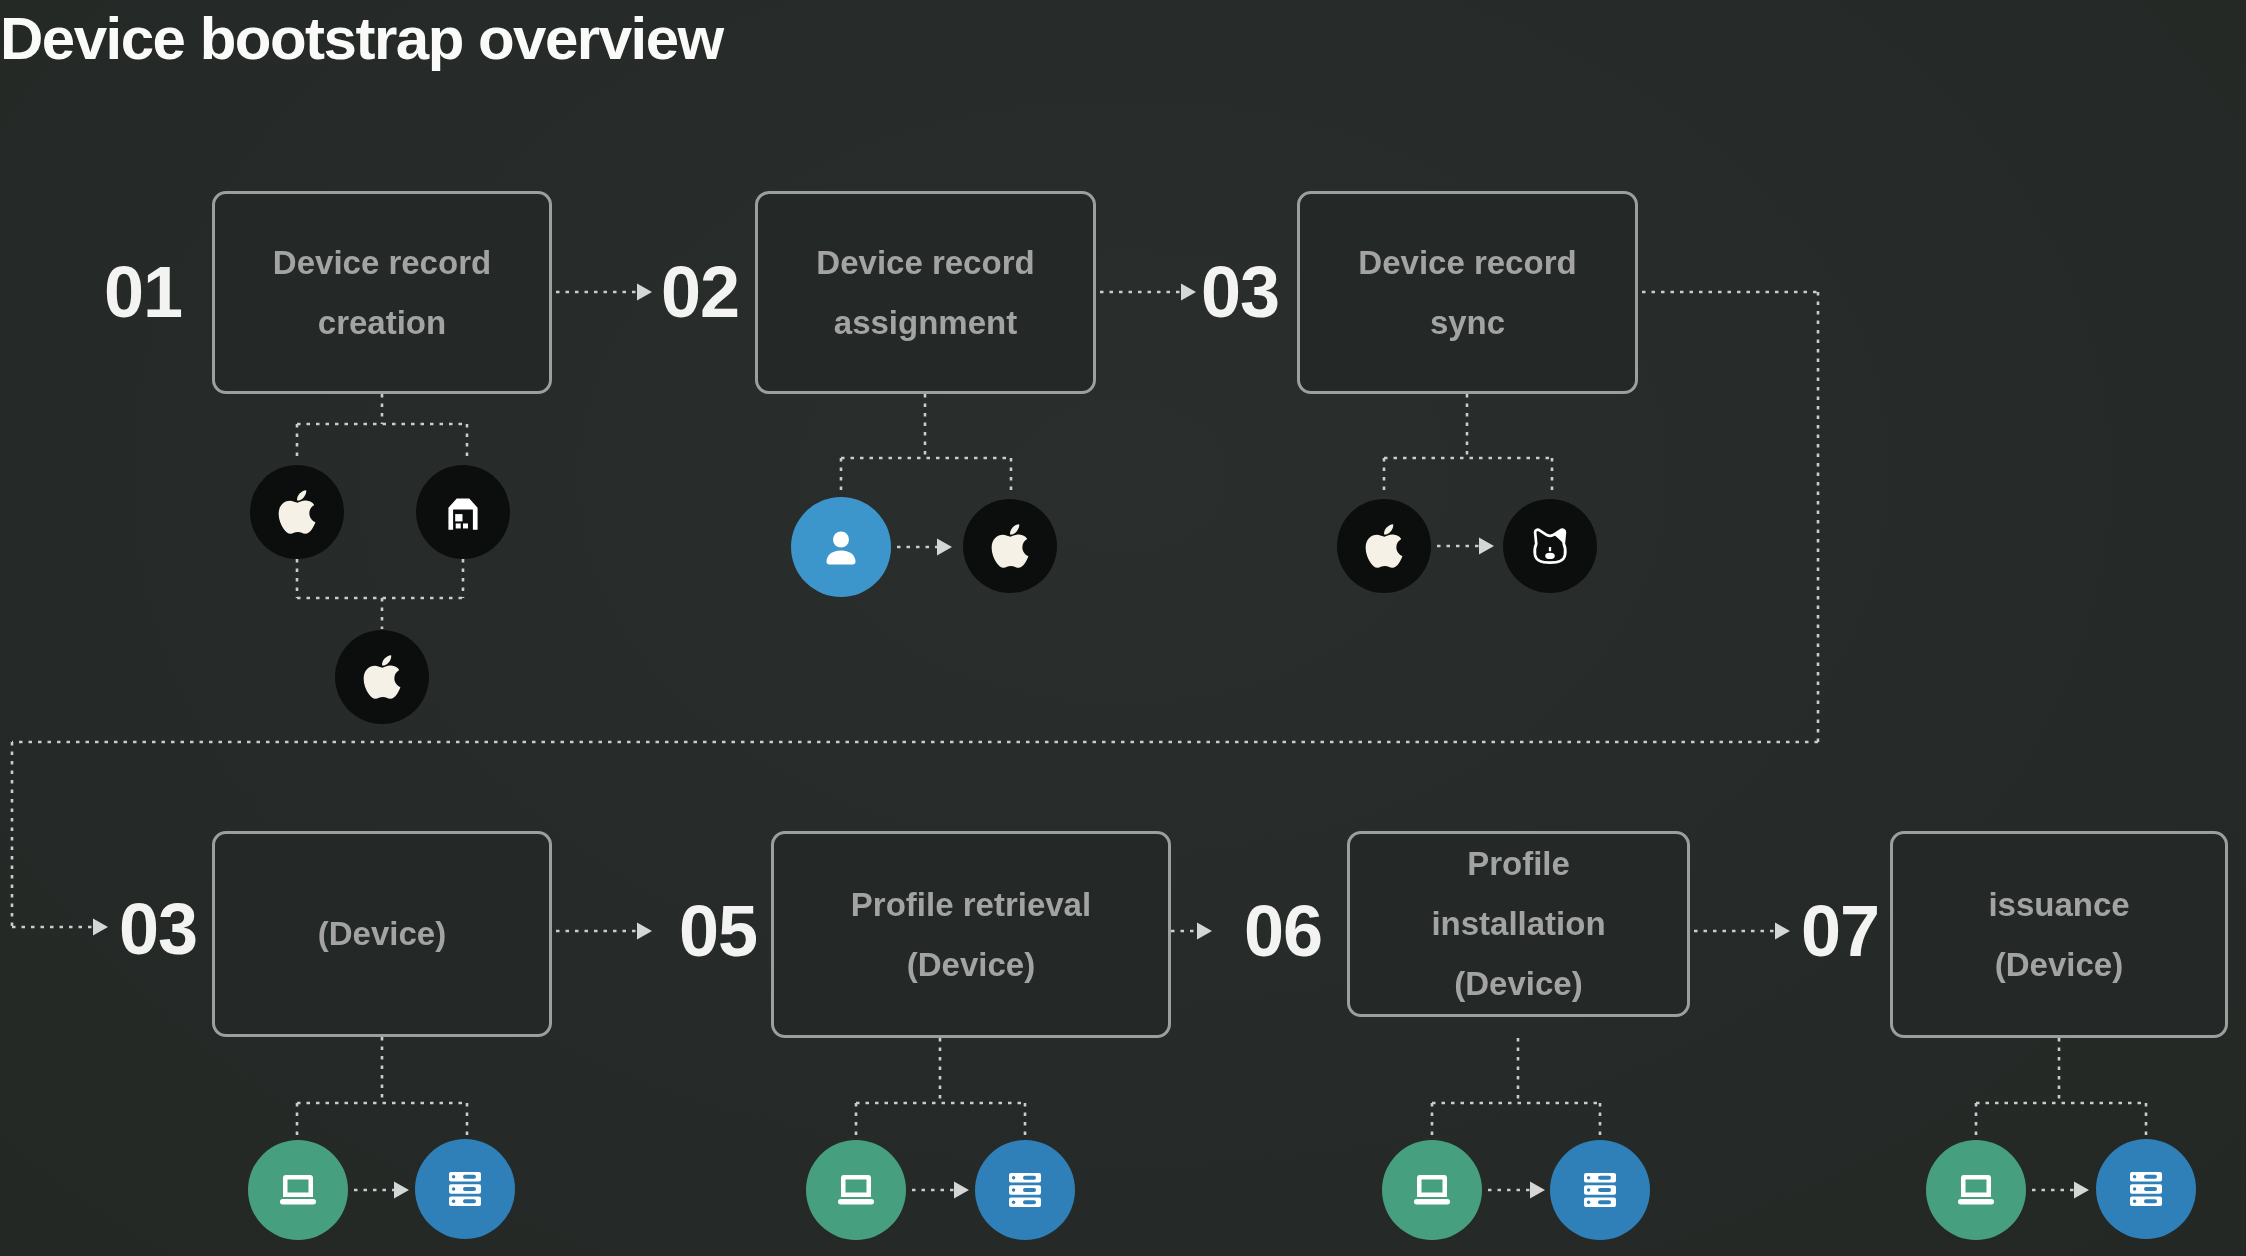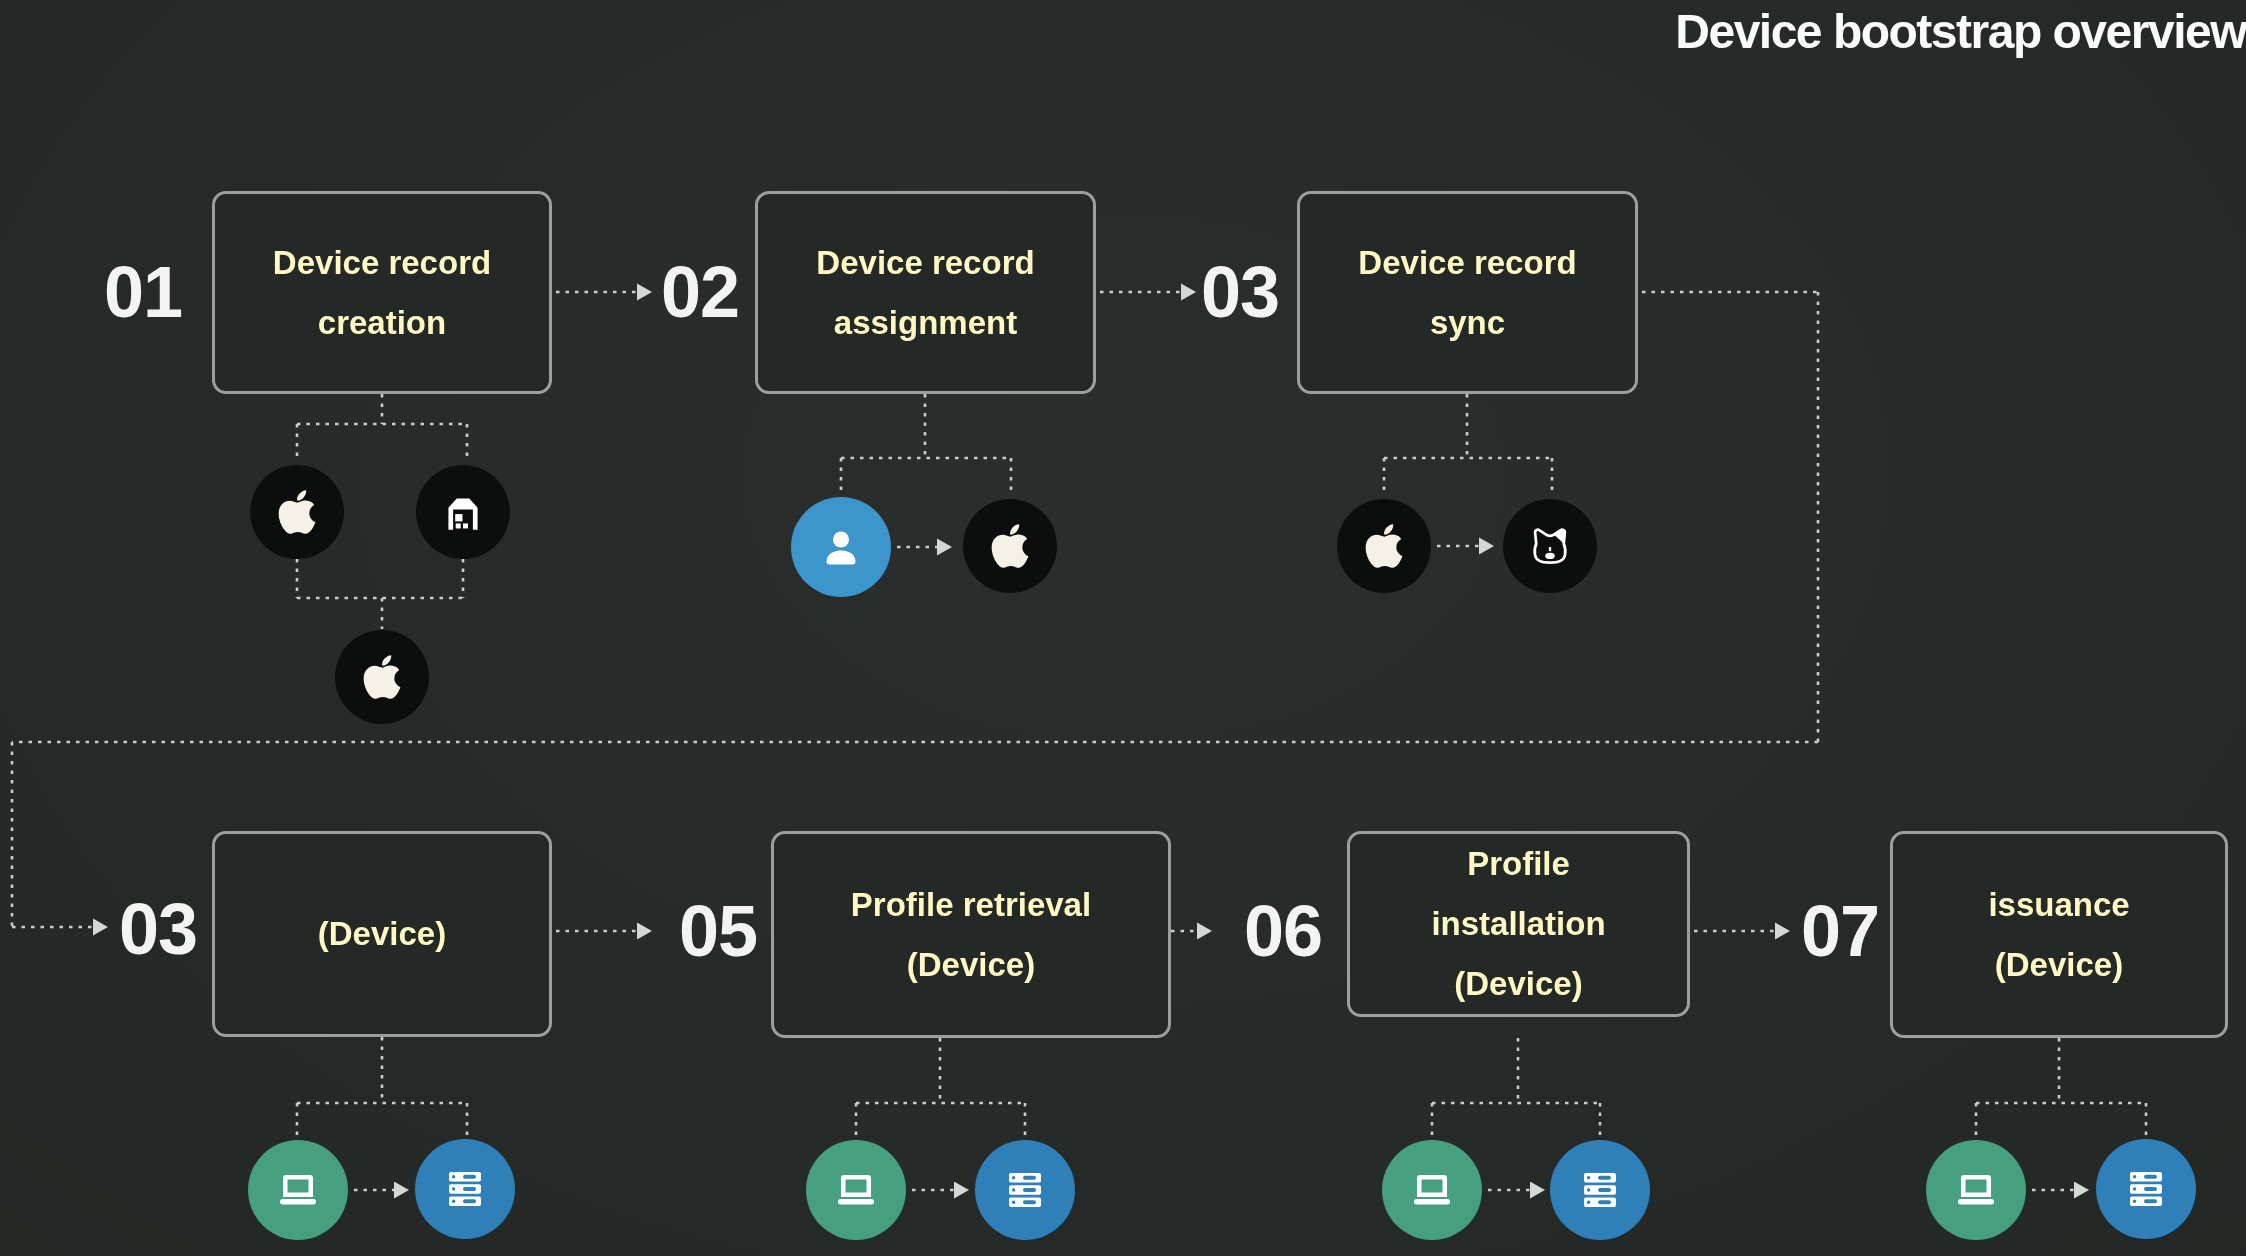--- a/index.html
+++ b/index.html
@@ -2,35 +2,35 @@
 <html><head>
 <meta charset="utf-8">
 <style>
   html,body{margin:0;padding:0;background:#272c2a;}
   .canvas{
     position:relative;width:2246px;height:1256px;overflow:hidden;
     background:radial-gradient(ellipse at 50% 38%, #2a2f2d 0%, #262b29 55%, #232825 100%);
     font-family:"Liberation Sans", sans-serif;
   }
   .title{
-    position:absolute;left:0;right:0;top:4px;margin:0;text-align:right;
-    font-size:48px;font-weight:700;letter-spacing:-1.5px;color:#fafaf8;
+    position:absolute;left:0;right:0;top:4px;margin:0;text-align:left;
+    font-size:60px;font-weight:700;letter-spacing:-1.5px;color:#fafaf8;
   }
   .wires{position:absolute;left:0;top:0;width:2246px;height:1256px;}
   .dash{fill:none;stroke:#c9cdcb;stroke-width:2.6;stroke-dasharray:3.5 6;}
   .head{fill:#d4d7d5;stroke:none;}
   .num{
     position:absolute;transform:translate(-50%,-50%);
     font-size:72px;font-weight:700;letter-spacing:-1px;color:#f3f3f1;white-space:nowrap;
   }
   .box{
     position:absolute;box-sizing:border-box;
     border:3px solid #99a09f;border-radius:14px;background:#242927;
     display:flex;flex-direction:column;align-items:center;justify-content:center;
-    color:#fef9c3;font-size:33px;font-weight:700;text-align:center;
+    color:#a3a3a3;font-size:33px;font-weight:700;text-align:center;
   }
   .box .line{line-height:60px;min-height:0;}
   .circle{
     position:absolute;transform:translate(-50%,-50%);border-radius:50%;
     display:flex;align-items:center;justify-content:center;
   }
   .d94{width:94px;height:94px;}
   .d100{width:100px;height:100px;}
   .c-black{background:#0c0e0d;}
   .c-user{background:#3d96cb;}

